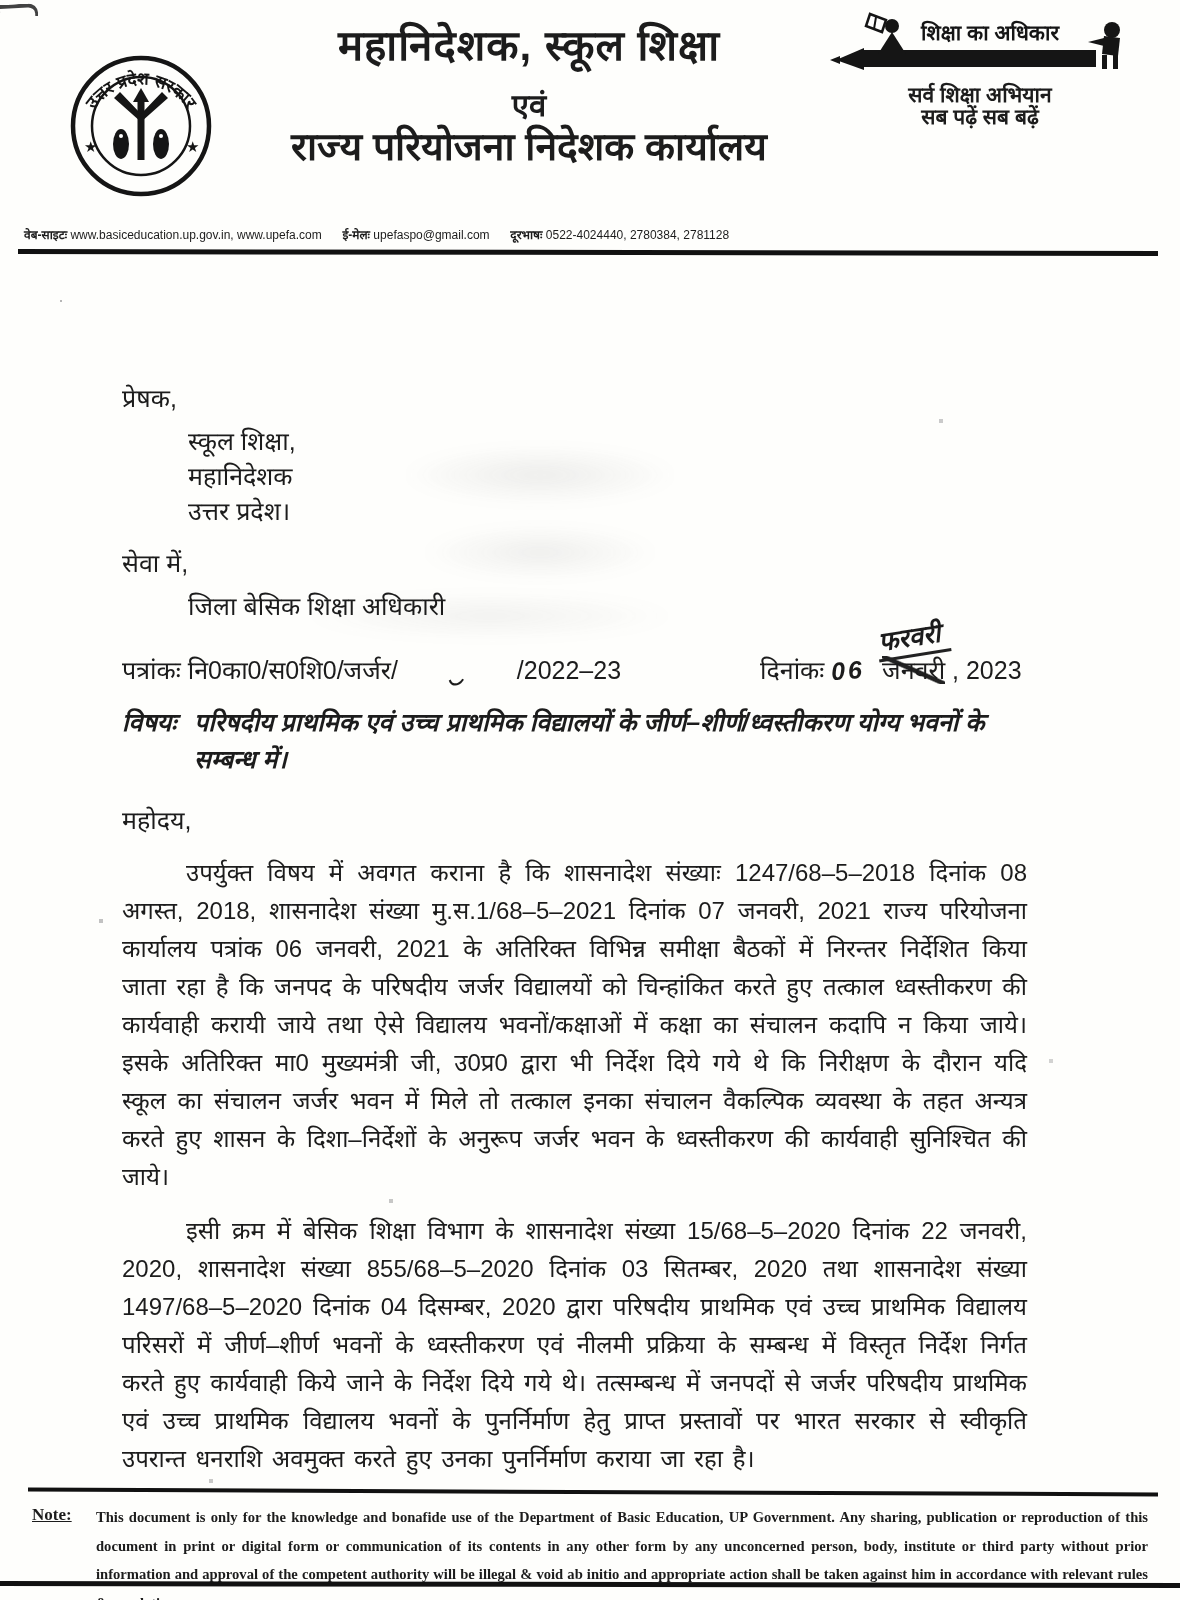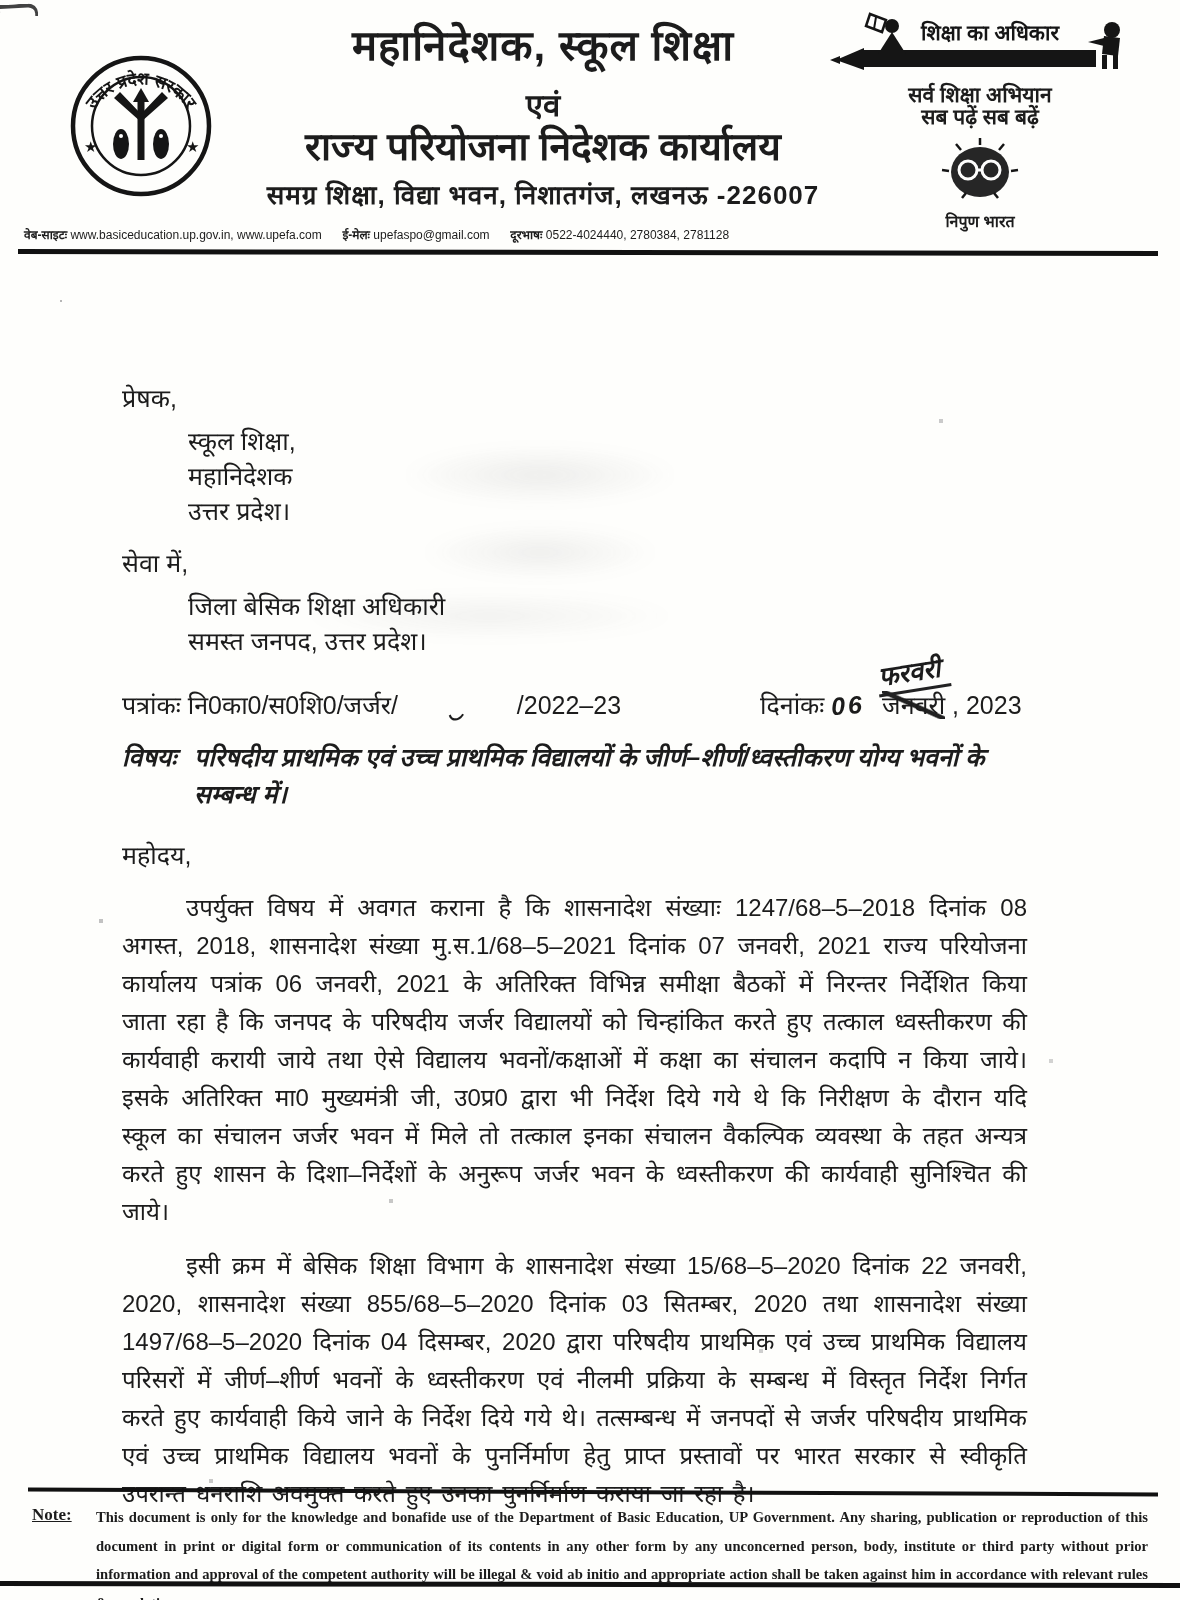--- a/index.html
+++ b/index.html
@@ -34,21 +34,21 @@
     background: radial-gradient(closest-side, rgba(110,110,110,.16), transparent); }
   .speckles {
     position: absolute; left: 60px; top: 300px; width: 2px; height: 2px; background: #999;
     box-shadow: 40px 620px 0 1px #aaa, 880px 120px 0 1px #b5b5b5, 330px 900px 0 1px #b0b0b0,
                 700px 1050px 0 1px #bbb, 150px 1180px 0 1px #b3b3b3, 990px 760px 0 1px #c0c0c0;
     opacity: .7;
   }
   
   .emblem { position: absolute; left: 68px; top: 26px; width: 146px; height: 186px; }
   .title-block {
-    position: absolute; left: 218px; top: 24px; width: 650px;
+    position: absolute; left: 204px; top: 24px; width: 650px;
     text-align: center; font-weight: 700; line-height: 1.05;
   }
   .title-line1 { font-size: 42px; letter-spacing: 1px; }
   .title-line2 { font-size: 31px; margin-top: 22px; }
   .title-line3 { font-size: 39px; margin-top: 4px; }
   .address-line { font-size: 26px; margin-top: 14px; letter-spacing: 1px; }
   .right-banner { position: absolute; left: 830px; top: 12px; width: 300px; text-align: center; }
   .rte-banner-svg { display: block; }
   .ssa-line { font-size: 21px; font-weight: 700; line-height: 22px; }
   .nipun-wrap { margin-top: 8px; }
@@ -145,21 +145,20 @@
         <ellipse cx="93" cy="118" rx="8" ry="15" fill="#151515"></ellipse>
         <circle cx="93" cy="110" r="2" fill="#fff"></circle>
       </g>
     </svg>
   </div>
 
   <div class="title-block">
     <div class="title-line1">महानिदेशक, स्कूल शिक्षा</div>
     <div class="title-line2">एवं</div>
     <div class="title-line3">राज्य परियोजना निदेशक कार्यालय</div>
-    <div class="address-line">समग्र शिक्षा, विद्या भवन, निशातगंज, लखनऊ -226007</div>
   </div>
 
   <div class="right-banner">
     <svg class="rte-banner-svg" width="300" height="72" viewBox="0 0 300 72">
       <text x="160" y="28" text-anchor="middle" font-family="Liberation Sans, sans-serif" font-size="21" font-weight="bold" fill="#151515">शिक्षा का अधिकार</text>
 
       <g>
         <polygon points="6,48 34,36 34,58" fill="#151515"></polygon>
         <polygon points="0,48 10,44 10,52" fill="#151515"></polygon>
         <rect x="34" y="38" width="232" height="17" fill="#151515"></rect>
@@ -177,38 +176,20 @@
       <g fill="#151515">
         <circle cx="282" cy="18" r="8"></circle>
         <polygon points="274,24 290,26 288,44 272,42"></polygon>
         <rect x="272" y="43" width="5" height="14"></rect>
         <rect x="283" y="43" width="5" height="14"></rect>
         <polygon points="258,30 274,26 274,34"></polygon>
       </g>
     </svg>
     <div class="ssa-line">सर्व शिक्षा अभियान</div>
     <div class="ssa-line">सब पढ़ें सब बढ़ें</div>
-    <div class="nipun-wrap">
-      <svg width="96" height="68" viewBox="0 0 96 68">
-        <ellipse cx="48" cy="36" rx="29" ry="25" fill="#262626"></ellipse>
-        <circle cx="36" cy="34" r="9" fill="none" stroke="#fdfdfc" stroke-width="3"></circle>
-        <circle cx="59" cy="34" r="9" fill="none" stroke="#fdfdfc" stroke-width="3"></circle>
-        <line x1="45" y1="34" x2="50" y2="34" stroke="#fdfdfc" stroke-width="3"></line>
-        <g stroke="#151515" stroke-width="2.5">
-          <line x1="48" y1="2" x2="48" y2="9"></line>
-          <line x1="24" y1="8" x2="29" y2="14"></line>
-          <line x1="72" y1="8" x2="67" y2="14"></line>
-          <line x1="10" y1="34" x2="17" y2="35"></line>
-          <line x1="86" y1="34" x2="79" y2="35"></line>
-          <line x1="30" y1="62" x2="34" y2="57"></line>
-          <line x1="66" y1="62" x2="62" y2="57"></line>
-        </g>
-      </svg>
-      <div class="nipun-caption">निपुण भारत</div>
-    </div>
   </div>
 
   <div class="contact-line">
     <span class="lbl">वेब-साइटः</span>
     <span class="val">www.basiceducation.up.gov.in, www.upefa.com</span>
     <span class="gap"></span>
     <span class="lbl">ई-मेलः</span>
     <span class="val">upefaspo@gmail.com</span>
     <span class="gap"></span>
     <span class="lbl">दूरभाषः</span>
@@ -222,21 +203,20 @@
     <div class="block-label">प्रेषक,</div>
     <div class="indent-lines sender-block">
       <div>स्कूल शिक्षा,</div>
       <div>महानिदेशक</div>
       <div>उत्तर प्रदेश।</div>
     </div>
 
     <div class="block-label recipient-label">सेवा में,</div>
     <div class="indent-lines recipient-block">
       <div>जिला बेसिक शिक्षा अधिकारी</div>
-      <div>समस्त जनपद, उत्तर प्रदेश।</div>
     </div>
 
     <div class="ref-row">
       <span class="ref-left">
         <span>पत्रांकः</span>
         <span>नि0का0/स0शि0/जर्जर/</span>
         <span class="blank-squiggle hand">‿</span>
         <span>/2022–23</span>
       </span>
       <span class="date-part">

